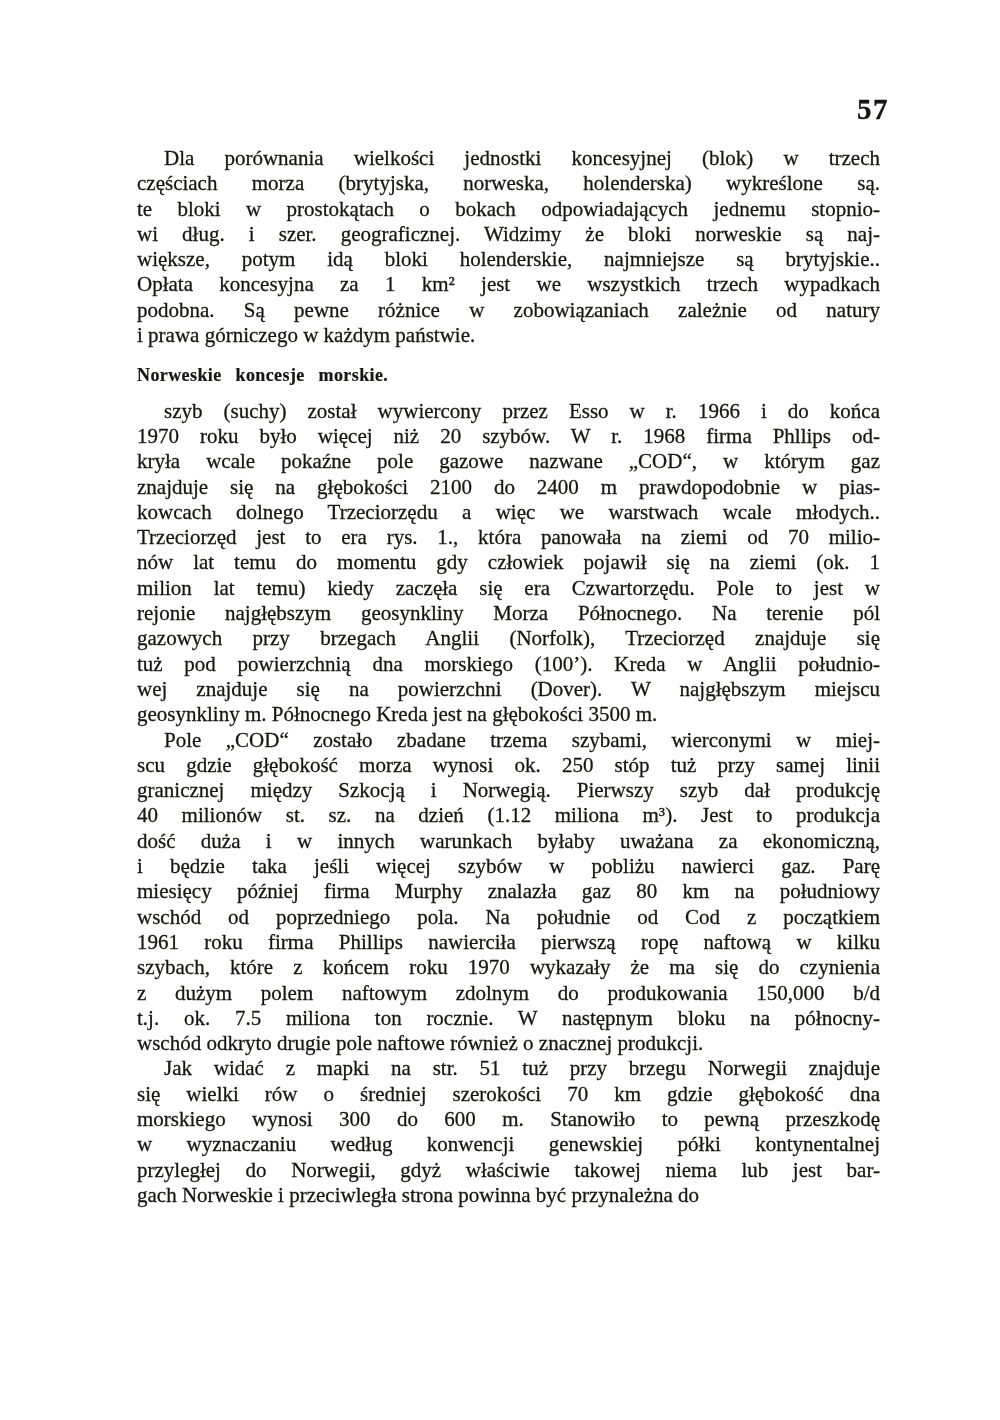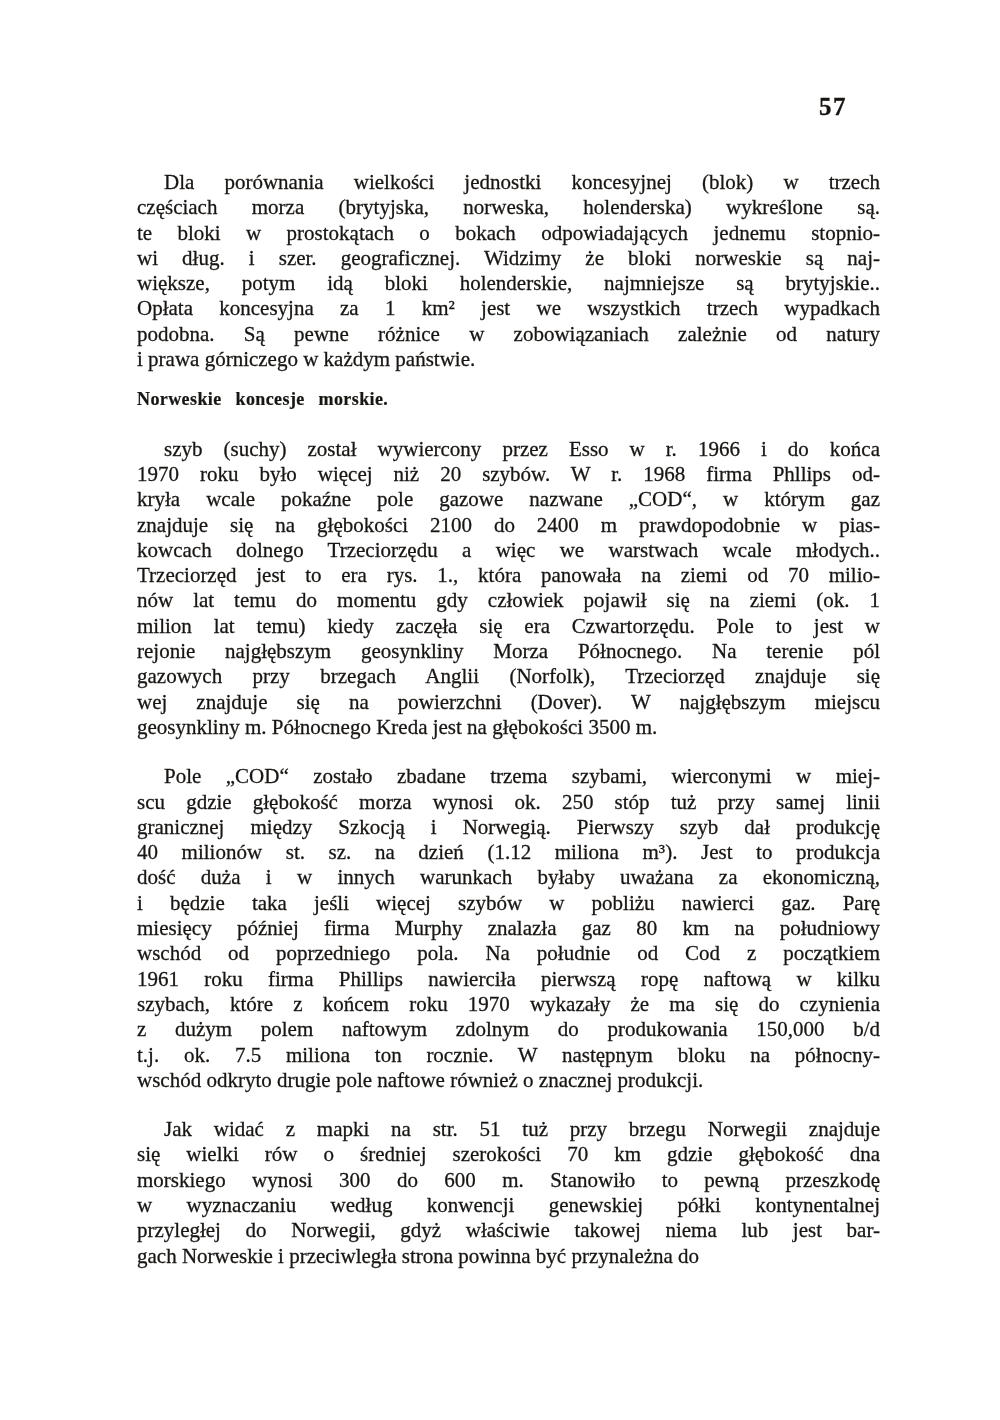--- a/index.html
+++ b/index.html
@@ -10,41 +10,41 @@
     color: #181512;
   }
   .page {
     position: relative;
     width: 1000px; height: 1420px;
     background: #ffffff;
     overflow: hidden;
   }
   .page-number {
     position: absolute;
-    left: 819px; top: 93px;
-    font-size: 25px;
+    left: 857px; top: 93px;
+    font-size: 29px;
     font-weight: 700;
     letter-spacing: 1.5px;
     -webkit-text-stroke: 0.3px currentColor;
   }
   .content {
     position: absolute;
     left: 137px; top: 146px;
     width: 743px;
     font-size: 21px;
     line-height: 25.3px;
     -webkit-text-stroke: 0.28px currentColor;
   }
   .para { text-align: justify; }
   .para .line {
     text-align: justify;
     text-align-last: justify;
   }
   .para .line:last-child { text-align-last: left; }
-  .para .line:first-child { text-indent: 27px; margin-top: 24px; }
+  .para .line:first-child { text-indent: 27px; }
   .heading {
     font-size: 18px;
     font-weight: 700;
     margin: 15px 0 10px 0;
     letter-spacing: 0.4px;
     word-spacing: 9px;
     -webkit-text-stroke: 0.2px currentColor;
   }
 </style>
 </head>
@@ -71,20 +71,21 @@
         <div class="line">szyb (suchy) został wywiercony przez Esso w r. 1966 i do końca</div>
         <div class="line">1970 roku było więcej niż 20 szybów. W r. 1968 firma Phllips od-</div>
         <div class="line">kryła wcale pokaźne pole gazowe nazwane „COD“, w którym gaz</div>
         <div class="line">znajduje się na głębokości 2100 do 2400 m prawdopodobnie w pias-</div>
         <div class="line">kowcach dolnego Trzeciorzędu a więc we warstwach wcale młodych..</div>
         <div class="line">Trzeciorzęd jest to era rys. 1., która panowała na ziemi od 70 milio-</div>
         <div class="line">nów lat temu do momentu gdy człowiek pojawił się na ziemi (ok. 1</div>
         <div class="line">milion lat temu) kiedy zaczęła się era Czwartorzędu. Pole to jest w</div>
         <div class="line">rejonie najgłębszym geosynkliny Morza Północnego. Na terenie pól</div>
         <div class="line">gazowych przy brzegach Anglii (Norfolk), Trzeciorzęd znajduje się</div>
+        <div class="line">tuż pod powierzchnią dna morskiego (100’). Kreda w Anglii południo-</div>
         <div class="line">wej znajduje się na powierzchni (Dover). W najgłębszym miejscu</div>
         <div class="line">geosynkliny m. Północnego Kreda jest na głębokości 3500 m.</div>
       </div>
 
     <div class="para">
         <div class="line">Pole „COD“ zostało zbadane trzema szybami, wierconymi w miej-</div>
         <div class="line">scu gdzie głębokość morza wynosi ok. 250 stóp tuż przy samej linii</div>
         <div class="line">granicznej między Szkocją i Norwegią. Pierwszy szyb dał produkcję</div>
         <div class="line">40 milionów st. sz. na dzień (1.12 miliona m³). Jest to produkcja</div>
         <div class="line">dość duża i w innych warunkach byłaby uważana za ekonomiczną,</div>

